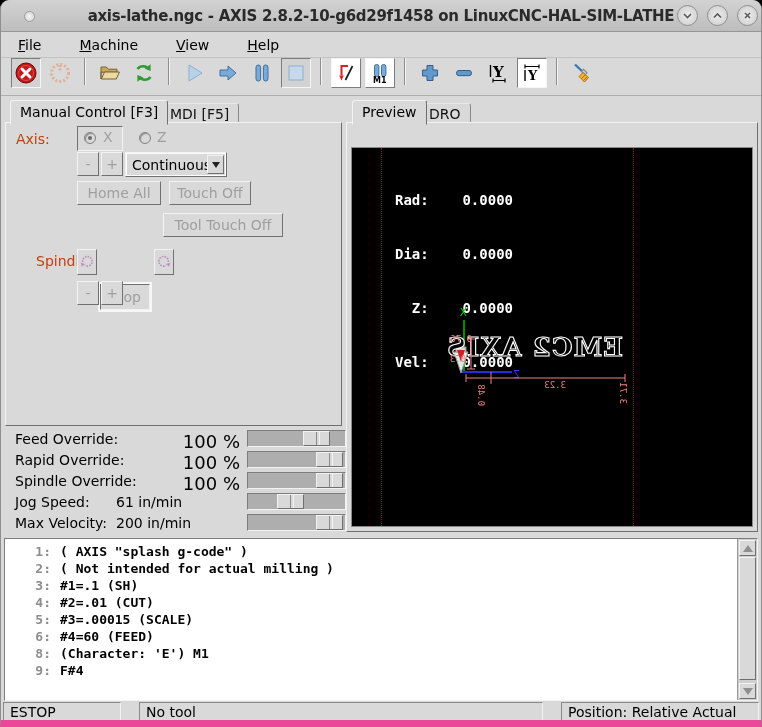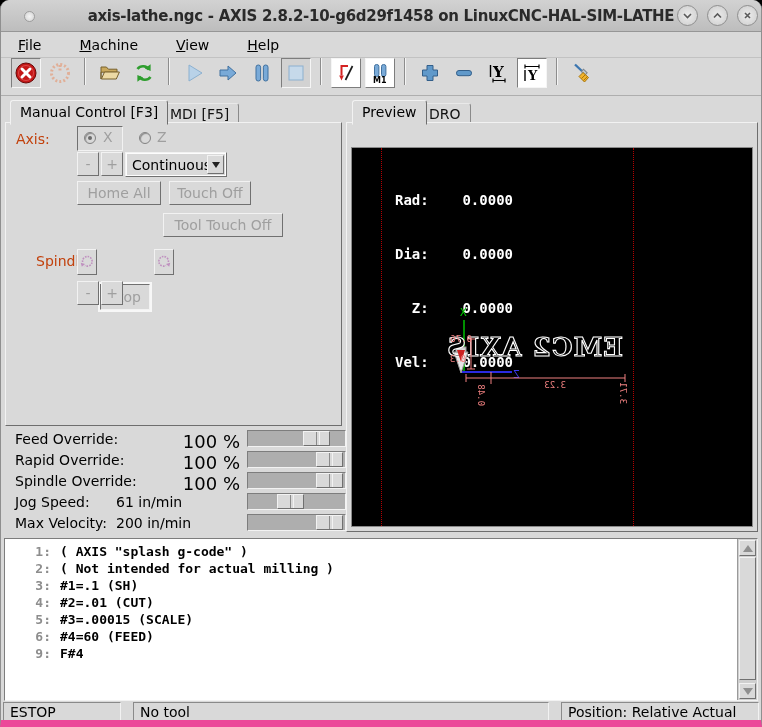--- a/index.html
+++ b/index.html
@@ -104,21 +104,21 @@
   .sb-btn { position:absolute; left:1px; width:17px; height:16px; background:#d9d9d9;
     border:1px solid; border-color:#f2f2f2 #707070 #707070 #f2f2f2;
     display:flex; align-items:center; justify-content:center; }
   .sb-thumb { position:absolute; left:1px; width:17px; background:#d9d9d9;
     border:1px solid; border-color:#f2f2f2 #707070 #707070 #f2f2f2; }
   .tri-up-s { width:0;height:0;border-left:5px solid transparent;border-right:5px solid transparent;border-bottom:7px solid #8f8f8f; }
   .tri-dn-s { width:0;height:0;border-left:5px solid transparent;border-right:5px solid transparent;border-top:7px solid #8f8f8f; }
 
   
   .statusbar { position:absolute; left:2px; right:2px; top:702px; height:23px;
-    display:flex; gap:12px; }
+    display:flex; gap:18px; }
   .status-cell { border:1px solid; border-color:#8a8a8a #f2f2f2 #f2f2f2 #8a8a8a;
     background:#d9d9d9; font-size:14px; color:#000; padding:1px 6px; white-space:nowrap; overflow:hidden; }
 </style>
 </head>
 <body>
 
 <div class="window">
 
   <div class="titlebar">
     <span class="win-dot"></span>
@@ -383,20 +383,21 @@
   </div>
 
   <div class="gcode-wrap">
     <div class="gcode-text">
       <div class="gline"><span class="gnum">1:</span><span class="gtxt">( AXIS "splash g-code" )</span></div>
       <div class="gline"><span class="gnum">2:</span><span class="gtxt">( Not intended for actual milling )</span></div>
       <div class="gline"><span class="gnum">3:</span><span class="gtxt">#1=.1 (SH)</span></div>
       <div class="gline"><span class="gnum">4:</span><span class="gtxt">#2=.01 (CUT)</span></div>
       <div class="gline"><span class="gnum">5:</span><span class="gtxt">#3=.00015 (SCALE)</span></div>
       <div class="gline"><span class="gnum">6:</span><span class="gtxt">#4=60 (FEED)</span></div>
+      <div class="gline"><span class="gnum">8:</span><span class="gtxt">(Character: 'E') M1</span></div>
       <div class="gline"><span class="gnum">9:</span><span class="gtxt">F#4</span></div>
     </div>
     <div class="vscroll">
       <span class="sb-btn" style="top:1px;">
           <span class="tri-up-s"></span>
         </span>
       <div class="sb-thumb" style="top:18px; height:123px;"></div>
       <span class="sb-btn" style="bottom:1px;">
           <span class="tri-dn-s"></span>
         </span>

